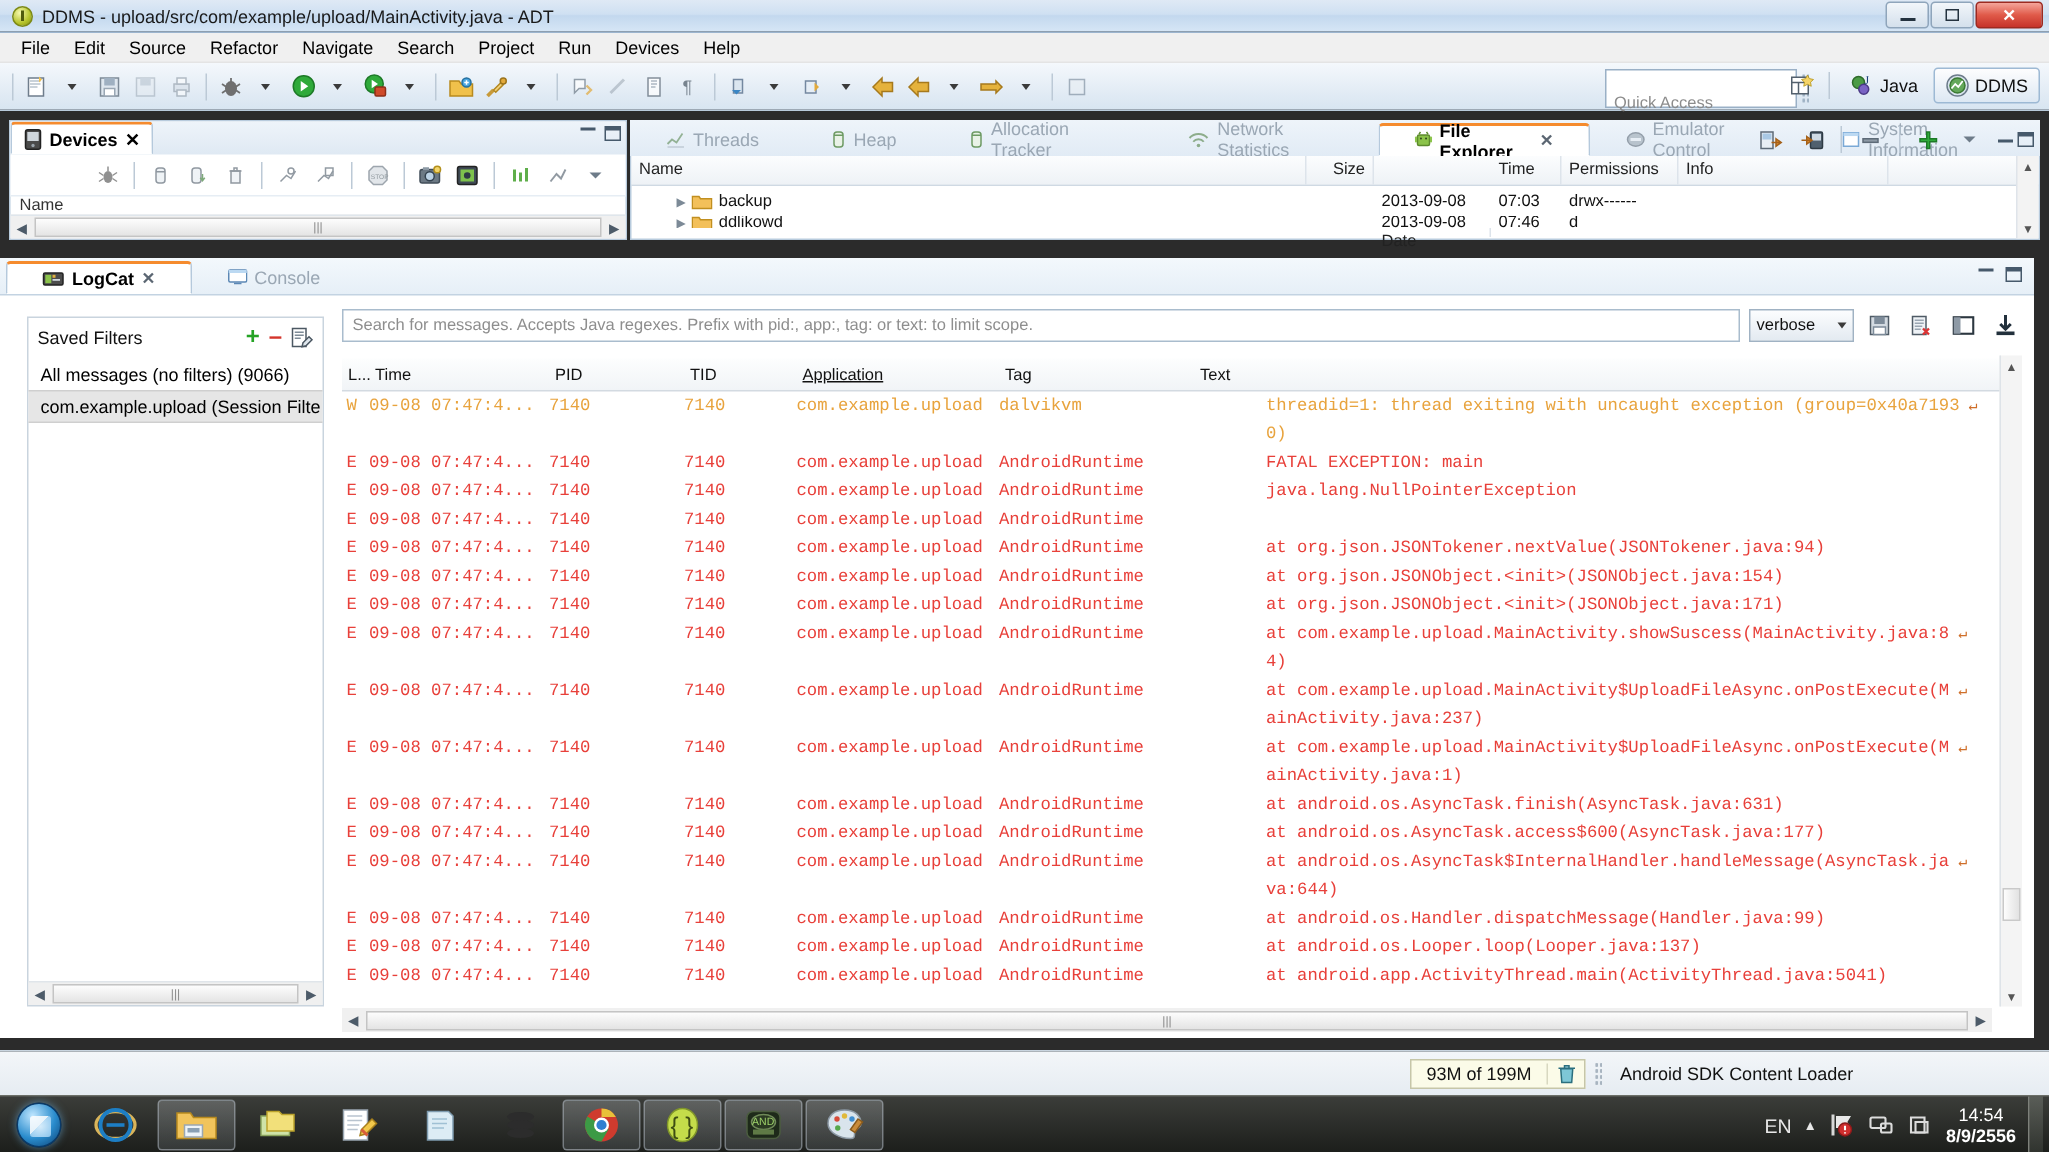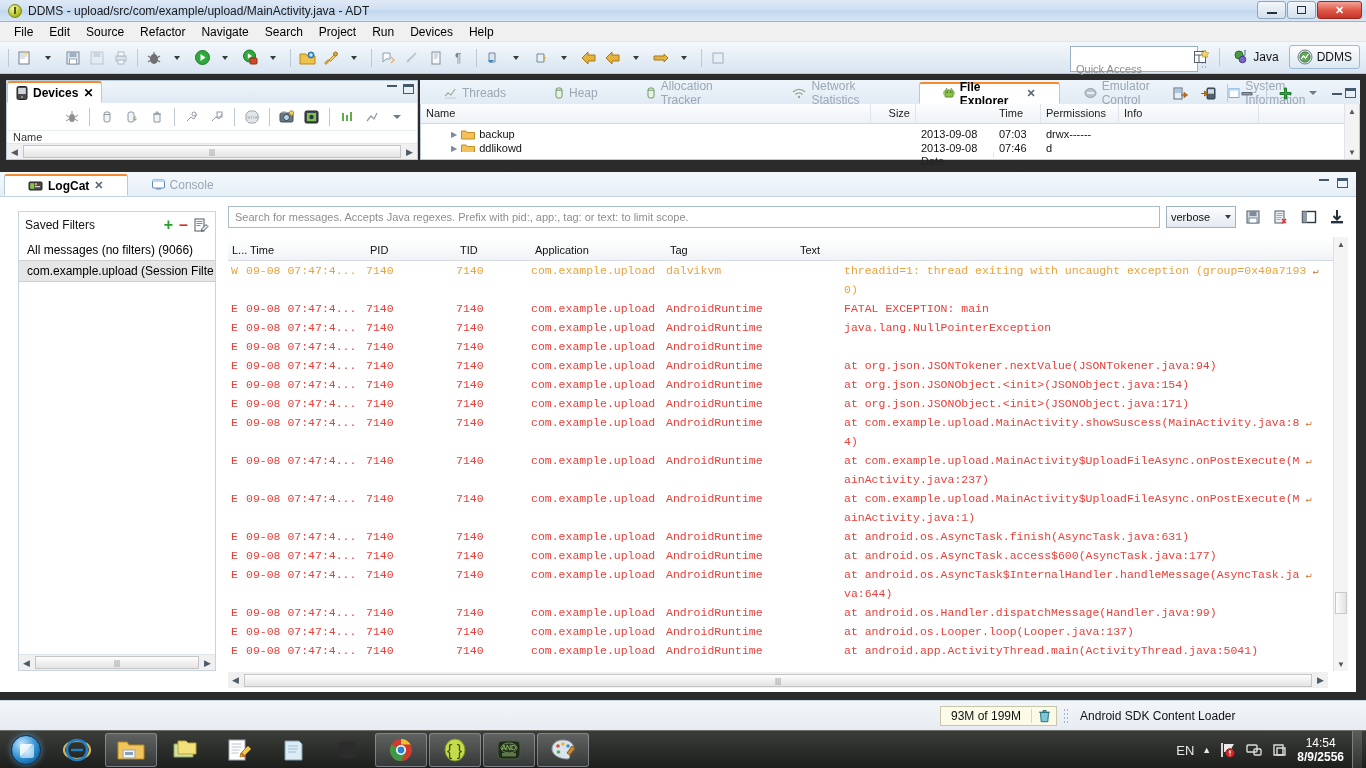--- a/index.html
+++ b/index.html
@@ -780,21 +780,21 @@
                 <rect x="2" y="12" width="12" height="2.4" fill="#22303c"></rect>
               </svg>
             </div>
         </div>
 
         <div class="log-head">
           <div style="width:18px;">L...</div>
           <div style="width:120px;">Time</div>
           <div style="width:90px;">PID</div>
           <div style="width:75px;">TID</div>
-          <div style="width:135px;">Application</div>
+          <div style="width:135px;text-decoration:underline;">Application</div>
           <div style="width:130px;">Tag</div>
           <div style="flex:1;">Text</div>
         </div>
 
         <div class="log-rows" id="log-rows">
             <div class="log-row">
               <span class="c-l lvl-W">W</span>
               <span class="c-time lvl-W">09-08 07:47:4...</span>
               <span class="c-pid lvl-W">7140</span>
               <span class="c-tid lvl-W">7140</span>

